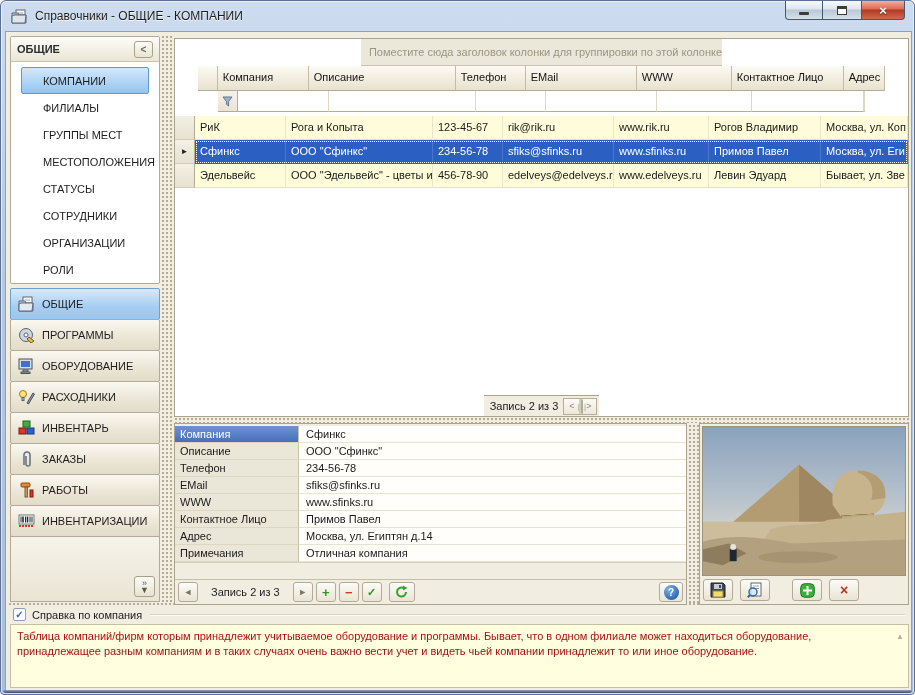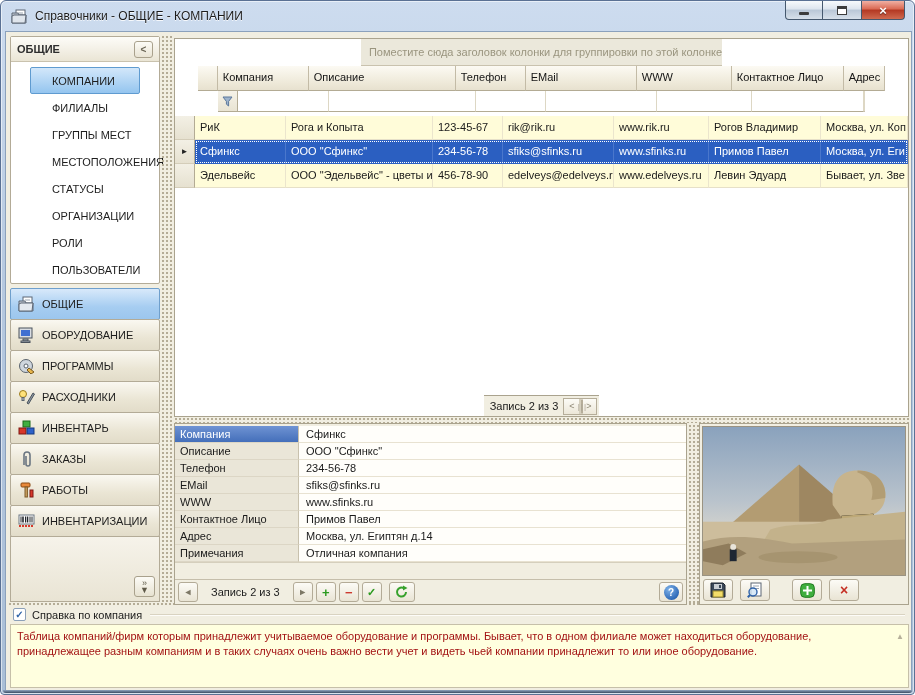--- a/index.html
+++ b/index.html
@@ -36,21 +36,21 @@
   
   .navgroup { position:absolute; left:4px; top:4px; width:150px; height:248px;
     border:1px solid #b3ab97; background:#fff; border-radius:2px; }
   .navgroup-header { height:25px; background:linear-gradient(#fdfcf8,#eae5d5);
     border-bottom:1px solid #c9c2ae; font-weight:bold; color:#2e2e2e;
     display:flex; align-items:center; padding:0 6px; }
   .collapse-btn { margin-left:auto; width:19px; height:17px; border:1px solid #a9a18c; border-radius:3px;
     background:linear-gradient(#fcfbf6,#e9e4d4); color:#6b6656; font-size:10px;
     display:flex; align-items:center; justify-content:center; }
   .nav-items { padding-top:5px; }
-  .nav-item { height:27px; display:flex; align-items:center; padding-left:22px; margin:0 19px; color:#1d1d1d; }
+  .nav-item { height:27px; display:flex; align-items:center; padding-left:22px; margin:0 10px; color:#1d1d1d; }
   .nav-item.selected { background:linear-gradient(#d3e7fa,#94c5ef);
     border:1px solid #5f9bd0; border-radius:2px; padding-left:21px; }
 
   
   .accordion { position:absolute; left:4px; top:256px; width:150px; height:314px; display:flex; flex-direction:column; }
   .acc-btn { height:32px; margin-top:-1px; border:1px solid #b3ab97;
     background:linear-gradient(#faf8f1,#eae5d4 60%,#e2dcc9); border-radius:2px;
     display:flex; align-items:center; gap:7px; padding-left:7px; color:#1d1d1d; }
   .acc-btn:first-child { margin-top:0; }
   .acc-btn.selected { background:linear-gradient(#d8e9fa,#a6cdf1 60%,#9cc6ee); border-color:#6f9fcc; }
@@ -199,20 +199,23 @@
         <div class="nav-item">
             <span>ГРУППЫ МЕСТ</span>
           </div>
         <div class="nav-item">
             <span>МЕСТОПОЛОЖЕНИЯ</span>
           </div>
         <div class="nav-item">
             <span>СТАТУСЫ</span>
           </div>
         <div class="nav-item">
+            <span>СОТРУДНИКИ</span>
+          </div>
+        <div class="nav-item">
             <span>ОРГАНИЗАЦИИ</span>
           </div>
         <div class="nav-item">
             <span>РОЛИ</span>
           </div>
         <div class="nav-item">
             <span>ПОЛЬЗОВАТЕЛИ</span>
           </div>
       </div>
     </div>
@@ -222,34 +225,34 @@
         <svg class="acc-icon" viewBox="0 0 17 16">
           <rect x="5" y="1" width="9" height="11" fill="#fff" stroke="#5d6775"></rect>
             <line x1="7" y1="4" x2="12" y2="4" stroke="#9aa4af"></line>
           <path d="M1,5 h6 l1,2 h7 v8 h-14 z" fill="#c3cad4" stroke="#5d6775"></path>
           <path d="M1,8 l2,-1 h12 l-1,8 h-13 z" fill="#e4e9ef" stroke="#5d6775"></path>
         </svg>
         <span>ОБЩИЕ</span>
       </div>
       <div class="acc-btn">
         <svg class="acc-icon" viewBox="0 0 17 16">
+          <circle cx="8" cy="8" r="6.5" fill="#cfd6dd" stroke="#5a636d"></circle>
+          <circle cx="8" cy="8" r="2" fill="#fff" stroke="#5a636d"></circle>
+          <path d="M11,10 l5,4 -3,2 -4,-4 z" fill="#e8b64c" stroke="#7a5a1e"></path>
+        </svg>
+        <span>ПРОГРАММЫ</span>
+      </div>
+      <div class="acc-btn">
+        <svg class="acc-icon" viewBox="0 0 17 16">
           <rect x="1" y="1" width="13" height="10" fill="#d9dde2" stroke="#4a525c"></rect>
           <rect x="3" y="3" width="9" height="6" fill="#3f6fd1"></rect>
           <rect x="5" y="12" width="5" height="2" fill="#aeb6bf" stroke="#4a525c"></rect>
           <rect x="3" y="14" width="9" height="1.5" fill="#aeb6bf" stroke="#4a525c"></rect>
         </svg>
         <span>ОБОРУДОВАНИЕ</span>
-      </div>
-      <div class="acc-btn">
-        <svg class="acc-icon" viewBox="0 0 17 16">
-          <circle cx="8" cy="8" r="6.5" fill="#cfd6dd" stroke="#5a636d"></circle>
-          <circle cx="8" cy="8" r="2" fill="#fff" stroke="#5a636d"></circle>
-          <path d="M11,10 l5,4 -3,2 -4,-4 z" fill="#e8b64c" stroke="#7a5a1e"></path>
-        </svg>
-        <span>ПРОГРАММЫ</span>
       </div>
       <div class="acc-btn">
         <svg class="acc-icon" viewBox="0 0 17 16">
           <circle cx="5" cy="5" r="3.5" fill="#ffe27a" stroke="#9a7b1e"></circle>
           <rect x="4" y="8.5" width="2" height="3" fill="#b9c1c9" stroke="#5a636d"></rect>
           <path d="M9,14 L15,4 l1.5,1 L10.5,15 z" fill="#8e99a4" stroke="#49525c"></path>
         </svg>
         <span>РАСХОДНИКИ</span>
       </div>
       <div class="acc-btn">

